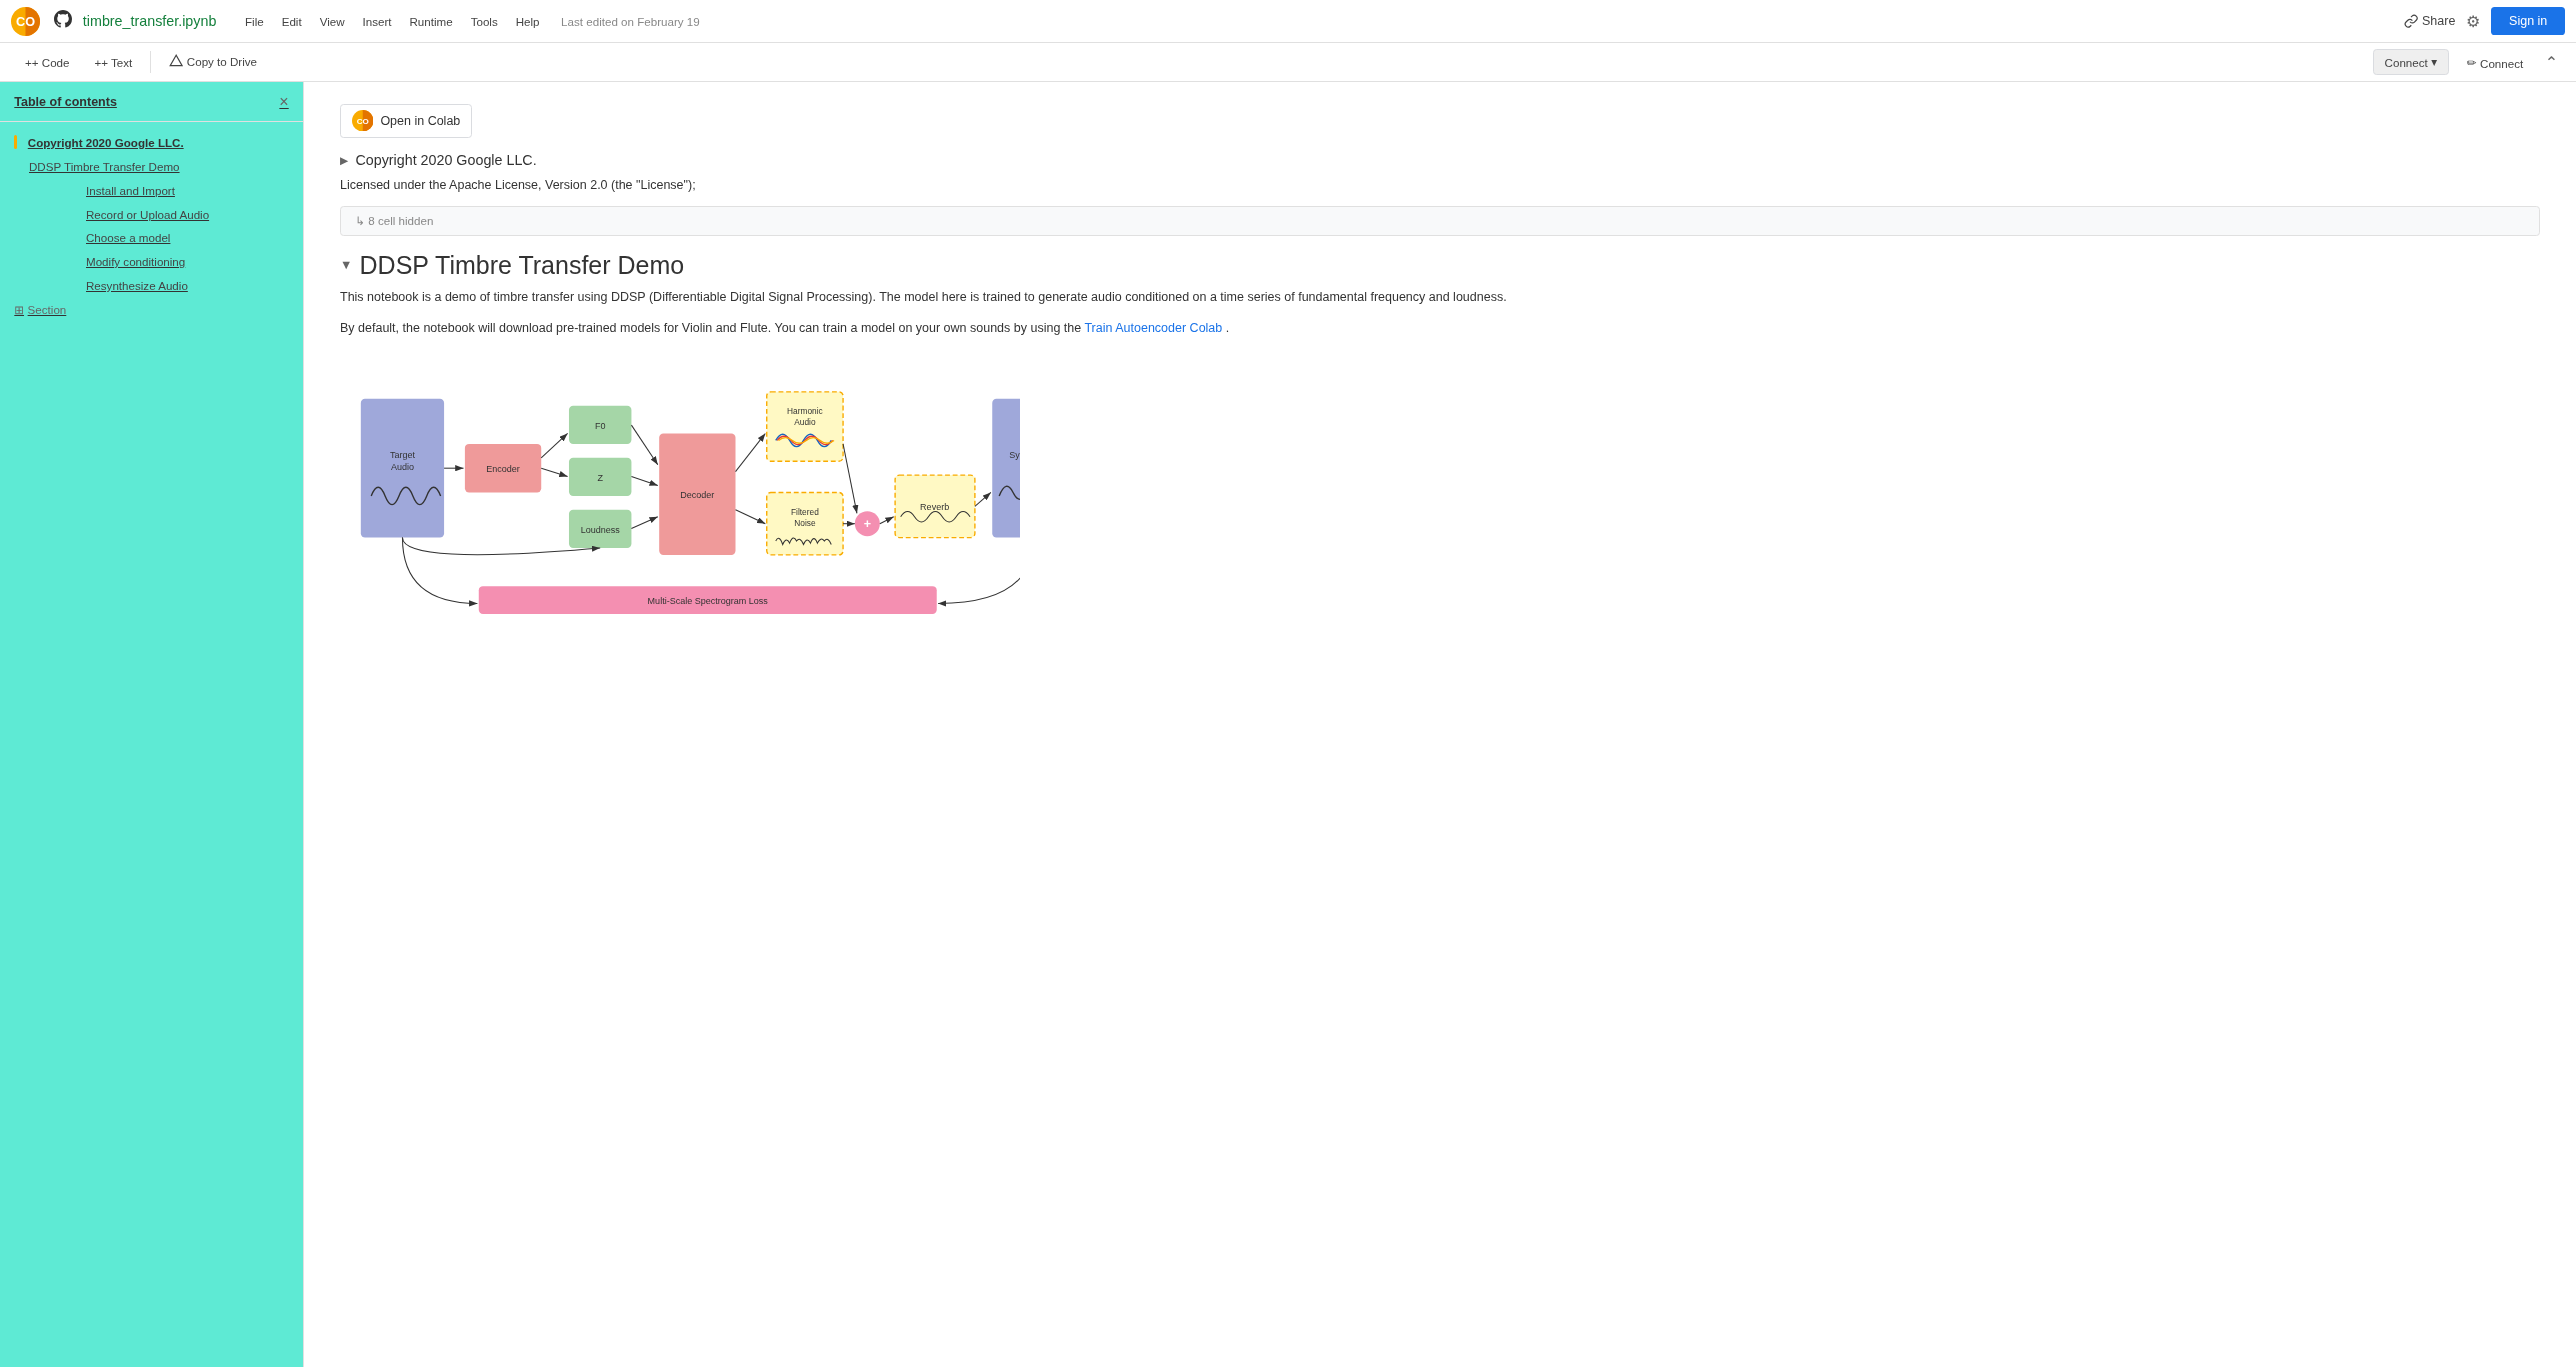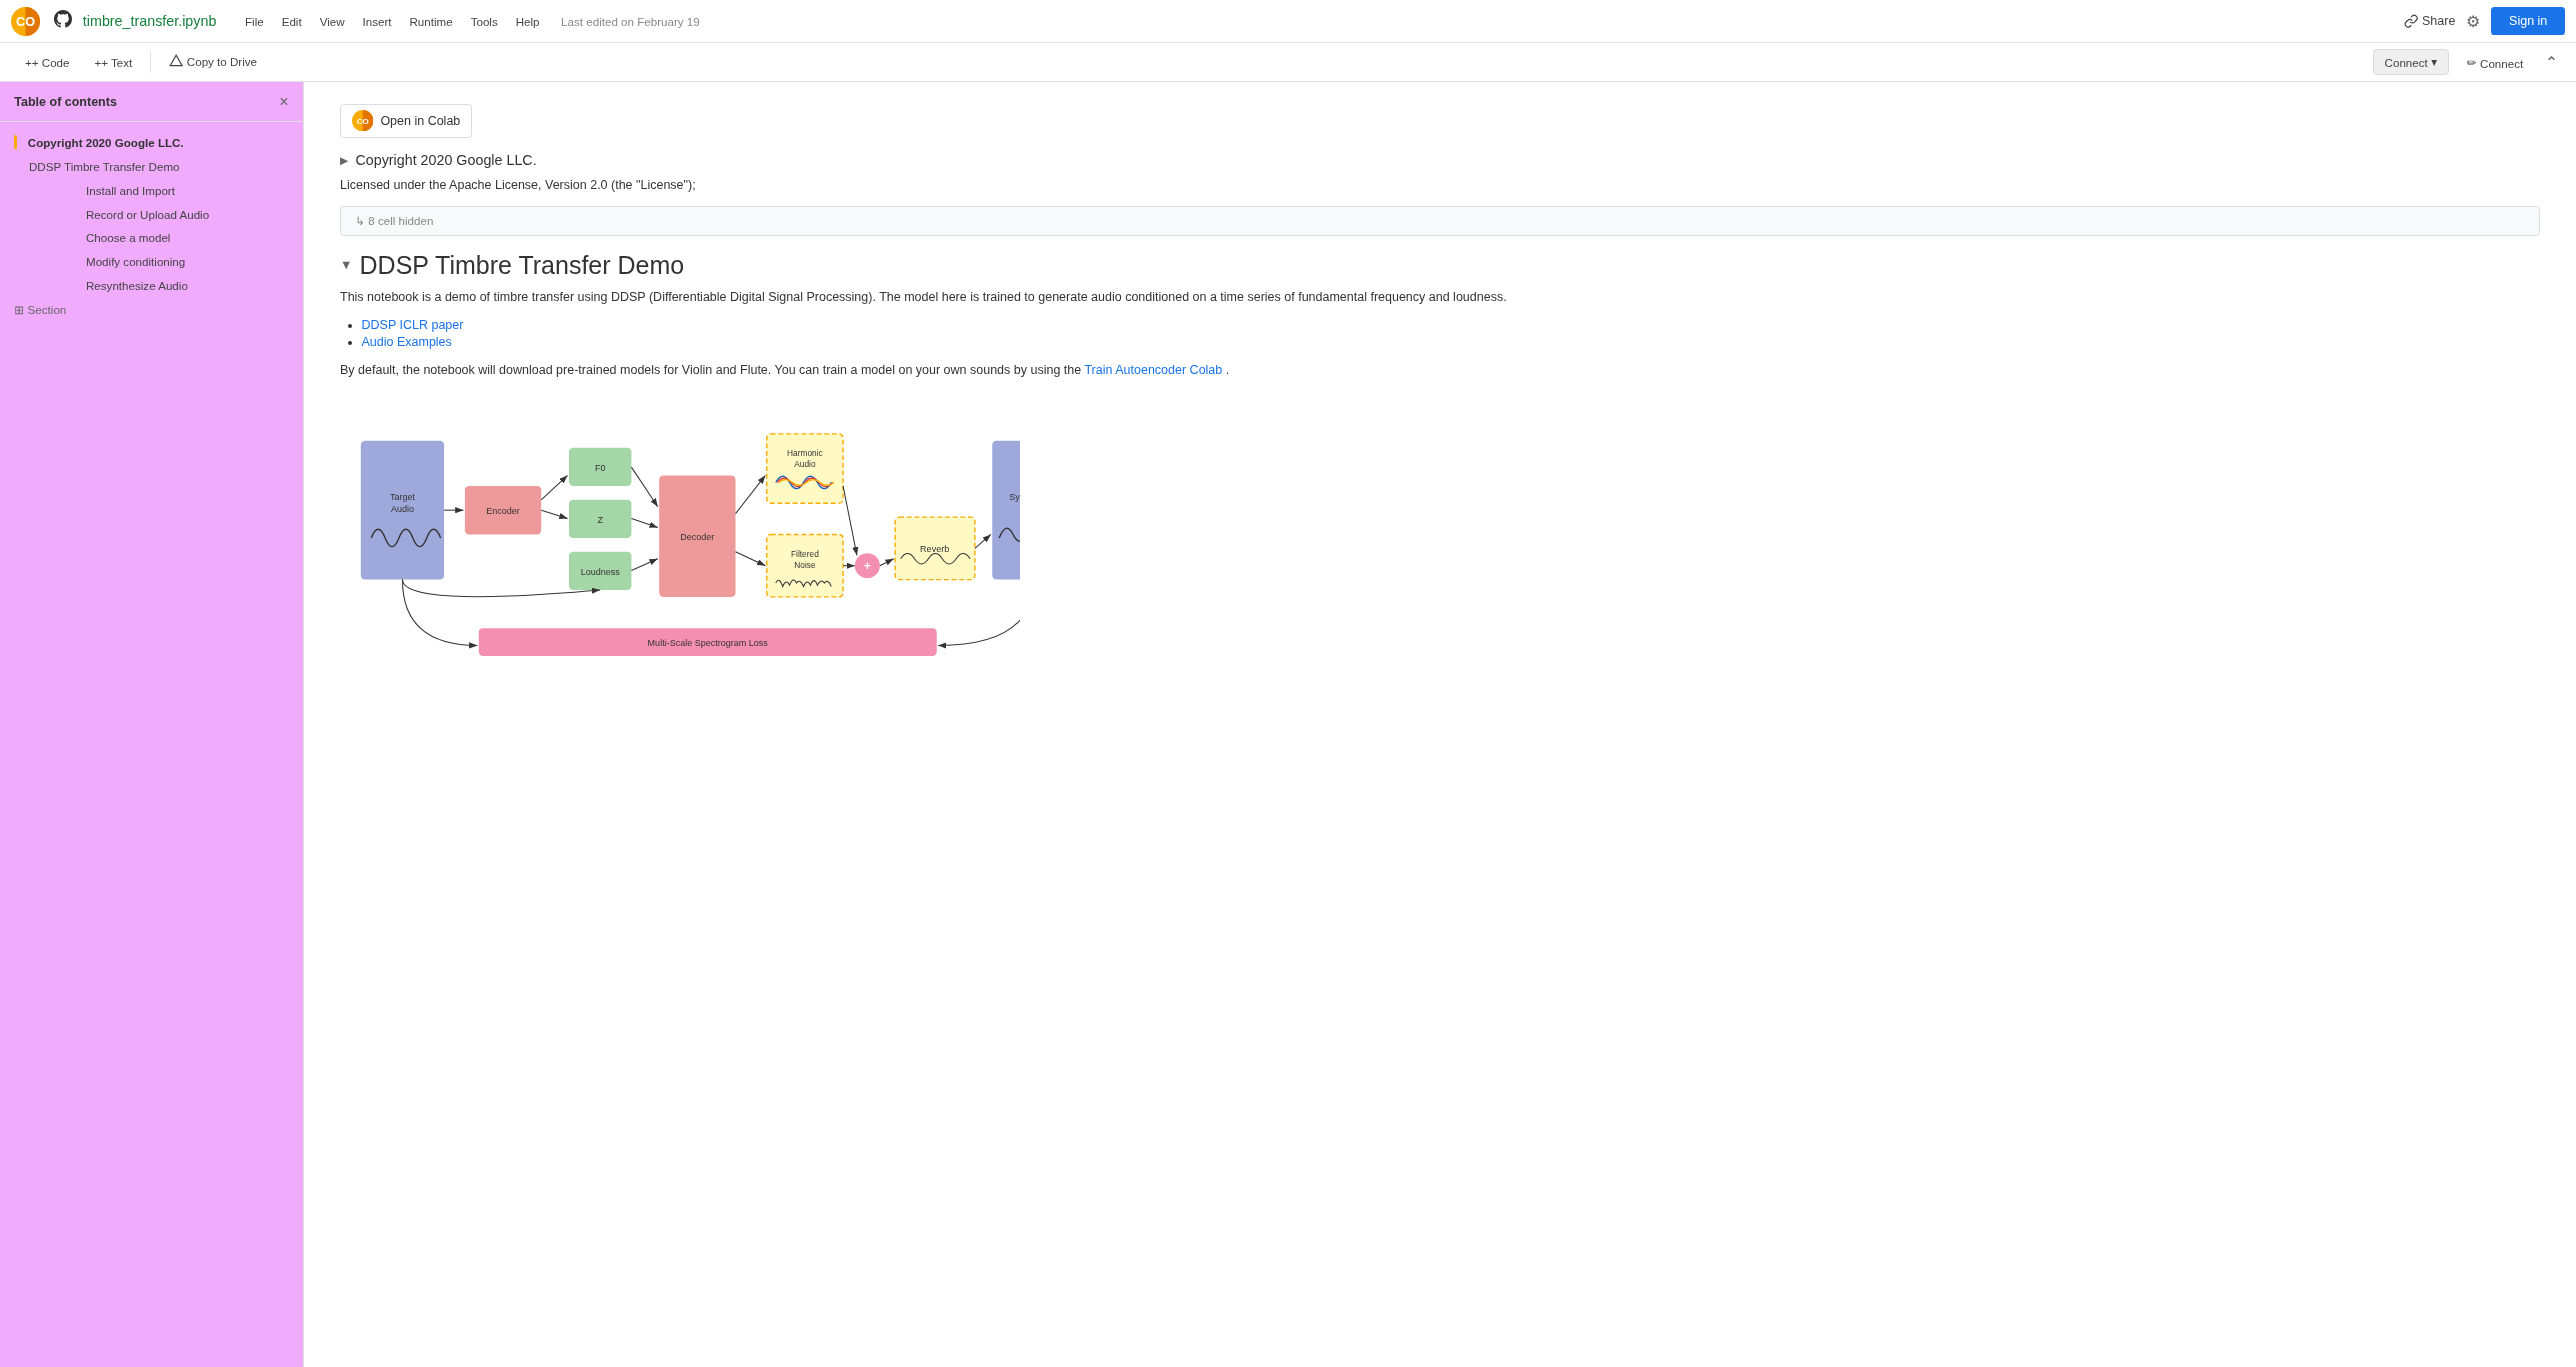--- a/index.html
+++ b/index.html
@@ -22,21 +22,21 @@
     .toolbar-btn { display: flex; align-items: center; gap: 3.6px; padding: 5.4px 10.7px; border: none; background: none; font-size: 11.6px; color: #444; cursor: pointer; border-radius: 3.6px; }
     .toolbar-separator { width: 0.9px; height: 21.5px; background: #e0e0e0; margin: 0 3.6px; }
     .editing-btn { display: flex; align-items: center; gap: 3.6px; padding: 5.4px 10.7px; font-size: 11.6px; color: #444; cursor: pointer; margin-left: auto; border: none; background: none; border-radius: 3.6px; }
     .connect-btn { display: flex; align-items: center; gap: 3.6px; padding: 5.4px 10.7px; font-size: 11.6px; color: #444; cursor: pointer; border: 0.9px solid #dadce0; border-radius: 3.6px; }
     .expand-btn { padding: 3.6px; border: none; background: none; cursor: pointer; font-size: 16px; color: #666; }
 
     
     .main-layout { display: flex; height: calc(100vh - 82px); }
 
     
-    .sidebar { width: 304px; min-width: 304px; border-right: 0.9px solid #e0e0e0; background: #f0abfc; overflow-y: auto; padding: 0; }
+    .sidebar { width: 304px; min-width: 304px; border-right: 0.9px solid #e0e0e0; background: #5eead4; overflow-y: auto; padding: 0; text-decoration: underline; }
     .sidebar-header { display: flex; align-items: center; justify-content: space-between; padding: 10.7px 14.3px; border-bottom: 0.9px solid #e0e0e0; }
     .sidebar-title { font-size: 12.5px; font-weight: 600; color: #333; }
     .sidebar-close { background: none; border: none; font-size: 16px; cursor: pointer; color: #666; }
 
     .toc-content { padding: 7.2px 0; }
     .toc-item { padding: 5.4px 14.3px; cursor: pointer; font-size: 11.6px; color: #444; }
     .toc-item.main { font-weight: 600; color: #333; padding-left: 14.3px; display: flex; align-items: center; gap: 3.6px; }
     .toc-item.main .orange-bar { width: 2.7px; height: 14.3px; background: #f9ab00; border-radius: 1.8px; margin-right: 7.2px; display: inline-block; }
     .toc-item.sub { padding-left: 29px; }
     .toc-item.subsub { padding-left: 42px; margin-left: 44px; }
@@ -216,28 +216,20 @@
     </div>
 
     
     <div class="section-header">
       <button class="section-toggle">▼</button>
       <h2 class="section-title-large">DDSP Timbre Transfer Demo</h2>
     </div>
 
     <div class="body-text">This notebook is a demo of timbre transfer using DDSP (Differentiable Digital Signal Processing). The model here is trained to generate audio conditioned on a time series of fundamental frequency and loudness.</div>
 
-    <ul class="bullet-list">
-      <li>
-        <a href="#" class="link">DDSP ICLR paper</a>
-      </li>
-      <li>
-        <a href="#" class="link">Audio Examples</a>
-      </li>
-    </ul>
 
     <div class="body-text">
       <span>By default, the notebook will download pre-trained models for Violin and Flute. You can train a model on your own sounds by using the </span>
       <a href="#" class="link">Train Autoencoder Colab</a>
       <span>.</span>
     </div>
 
     
     <div class="diagram-container">
       <svg class="diagram-svg" viewBox="0 0 980 360" xmlns="http://www.w3.org/2000/svg" style="font-size:14px">

